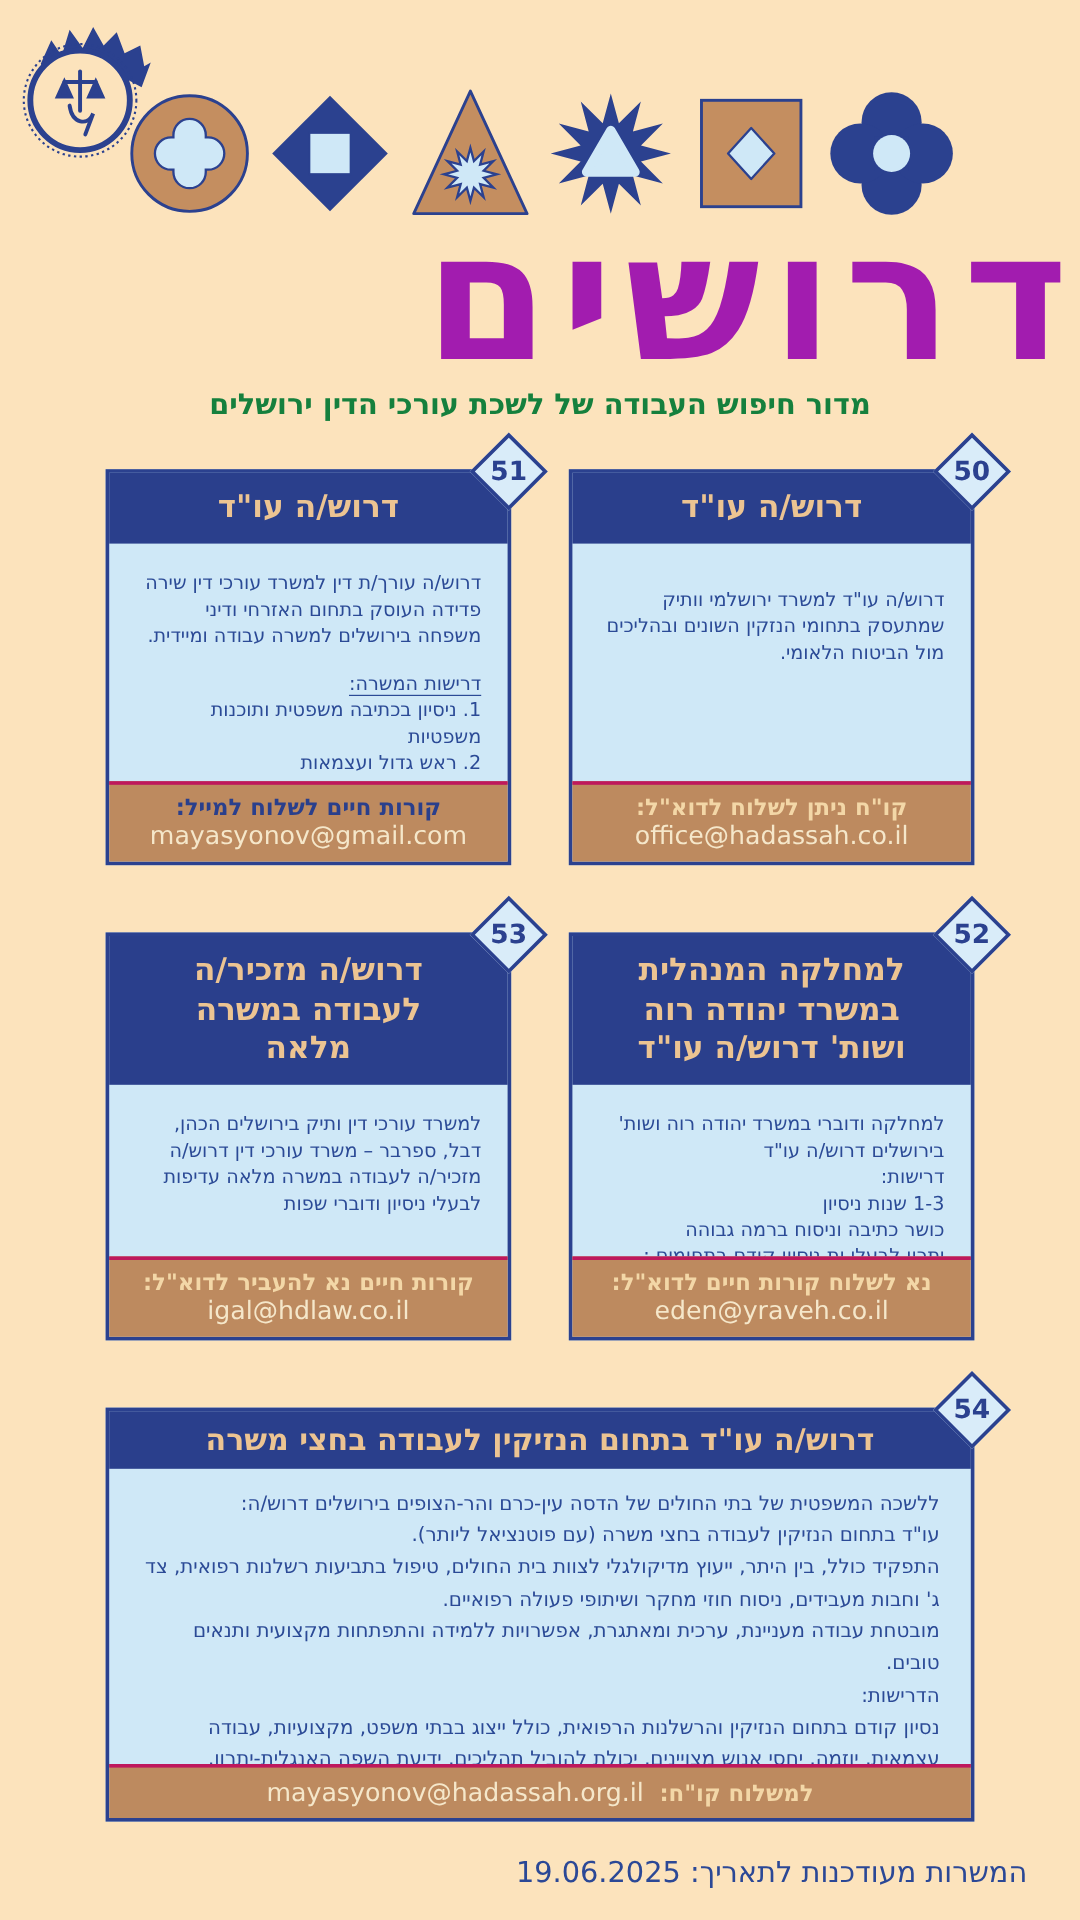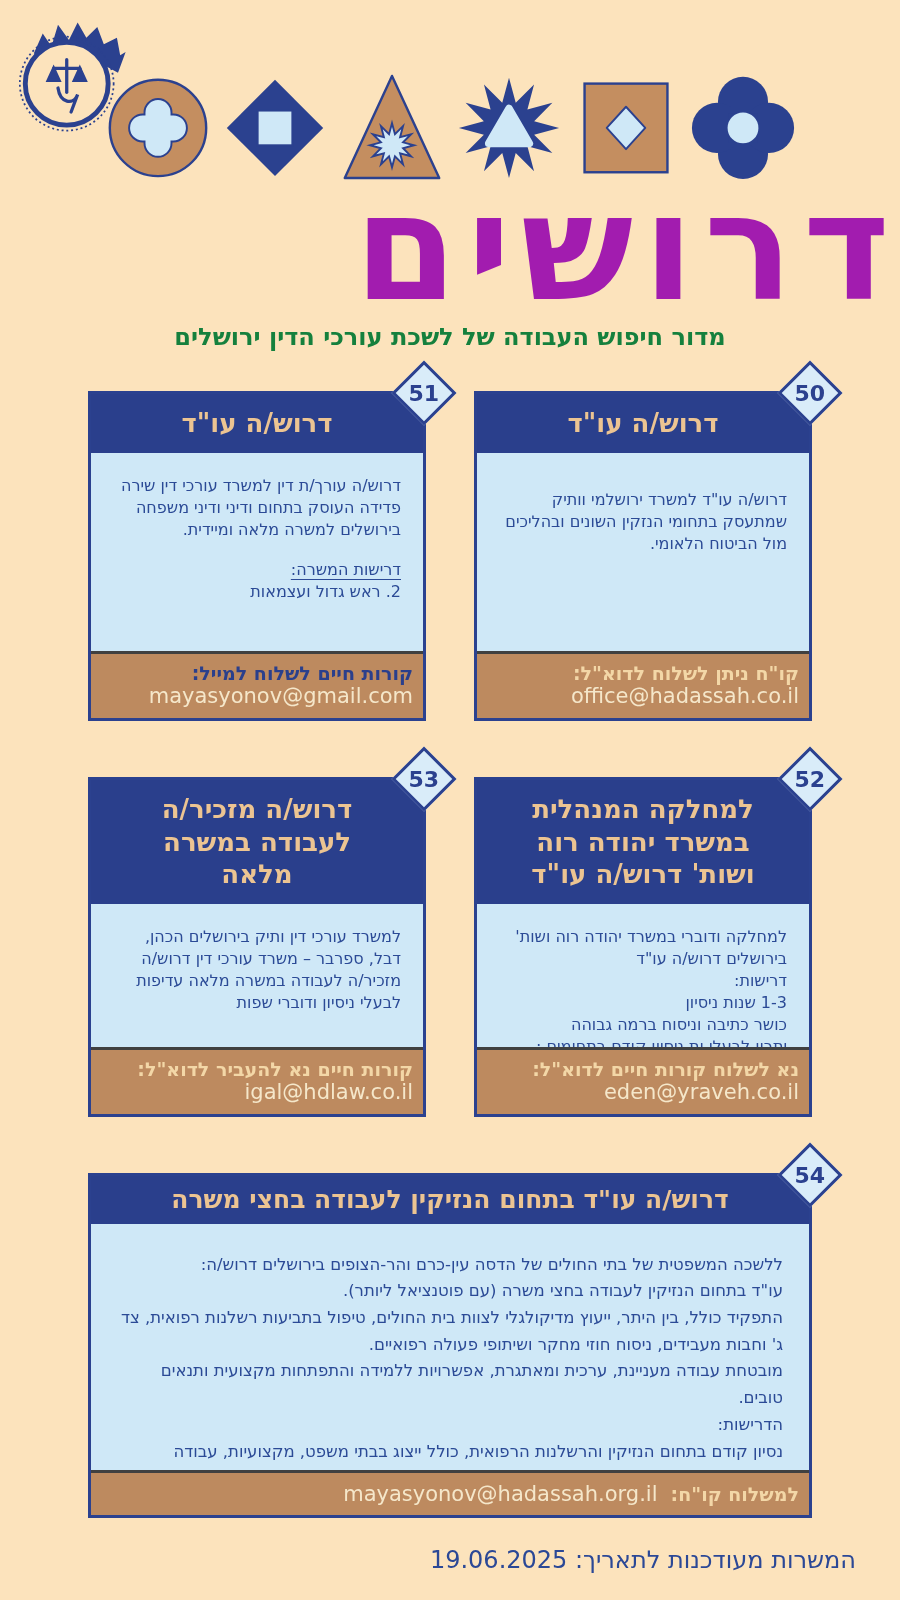--- a/index.html
+++ b/index.html
@@ -86,26 +86,26 @@
     padding: 22px 22px 8px;
     font-size: 16px;
     line-height: 1.38;
     text-align: right;
     color: #2b4a96;
     font-weight: 500;
   }
   .card-body p { margin: 0; }
   .spacer-after { margin-bottom: 18px !important; }
   .req-title { text-decoration: underline; text-underline-offset: 4px; }
-  .card-wide .card-body { padding: 28px 26px 8px; font-size: 16.5px; line-height: 1.62; }
+  .card-wide .card-body { padding: 16px 26px 8px; font-size: 16.5px; line-height: 1.62; }
 
   .card-footer {
     background: #bd8a5f;
-    border-top: 3px solid #404040;
-    text-align: right;
+    border-top: 3px solid #be185d;
+    text-align: center;
     padding: 8px 10px 10px;
   }
   .contact-label { font-size: 19px; font-weight: bold; color: #f3d7a7; }
   .card-51 .contact-label { color: #2a3f8c; }
   .contact-email {
     display: block; font-size: 21px; color: #f5e7ca; text-decoration: none;
     direction: ltr; unicode-bidi: embed;
   }
   .card-footer-inline { padding: 9px 10px; }
   .card-footer-inline .inline-wrap { display: inline; }
@@ -195,22 +195,23 @@
       <a class="contact-email">office@hadassah.co.il</a>
     </footer>
   </section>
 
   <section class="card card-51">
     <div class="badge">
         <span>51</span>
       </div>
     <header class="card-header">דרוש/ה עו"ד</header>
     <div class="card-body">
-      <p class="spacer-after">דרוש/ה עורך/ת דין למשרד עורכי דין שירה פדידה העוסק בתחום ודיני ודיני משפחה בירושלים למשרה מלאה ומיידית.</p>
+      <p class="spacer-after">דרוש/ה עורך/ת דין למשרד עורכי דין שירה פדידה העוסק בתחום האזרחי ודיני משפחה בירושלים למשרה עבודה ומיידית.</p>
       <p class="req-title">דרישות המשרה:</p>
+      <p>1. ניסיון בכתיבה משפטית ותוכנות משפטיות</p>
       <p>2. ראש גדול ועצמאות</p>
     </div>
     <footer class="card-footer">
       <div class="contact-label">קורות חיים לשלוח למייל:</div>
       <a class="contact-email">mayasyonov@gmail.com</a>
     </footer>
   </section>
 
   <section class="card card-52">
     <div class="badge">

